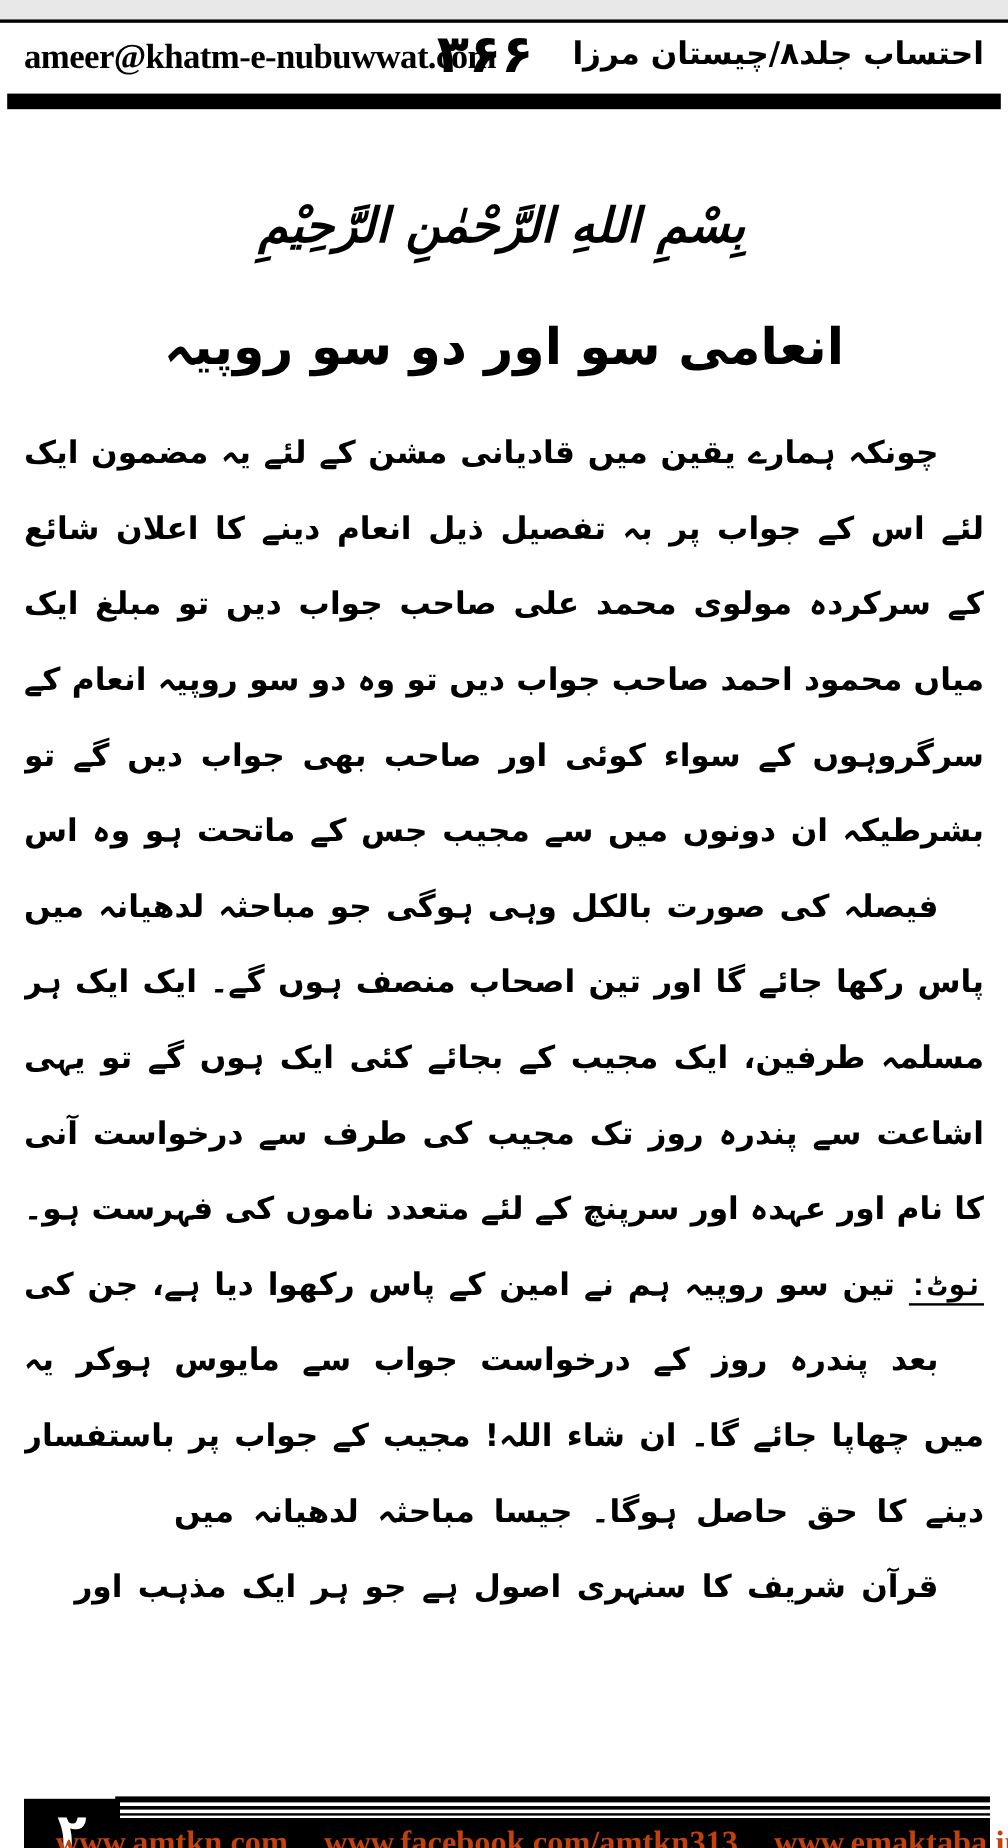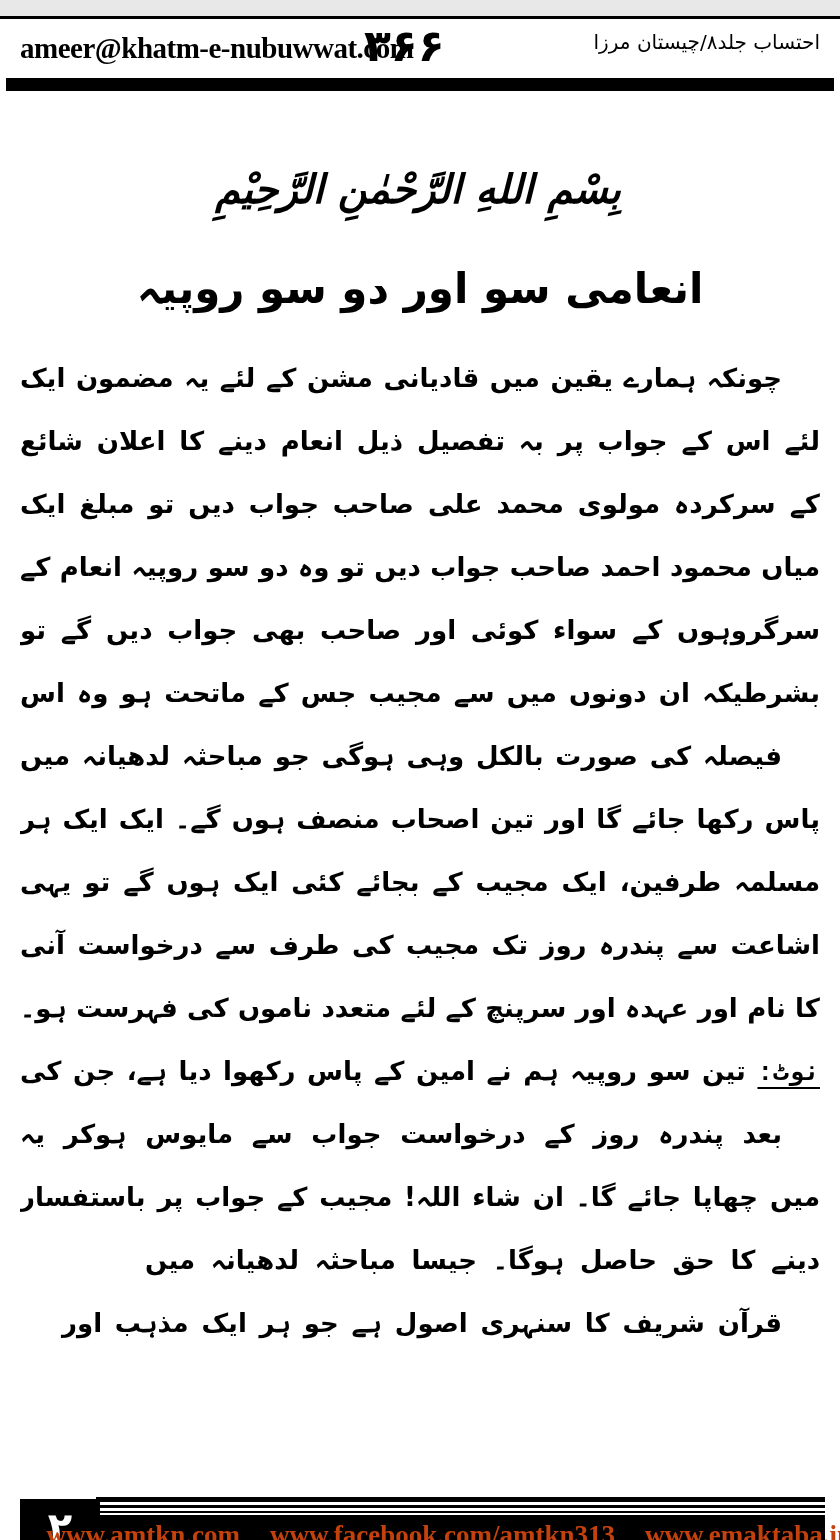--- a/index.html
+++ b/index.html
@@ -14,21 +14,21 @@
   .header-email {
     position:absolute; left:0; top:8px;
     font-family:"Liberation Serif", serif; font-weight:bold; font-size:29px; letter-spacing:-0.5px;
   }
   .header-num {
     position:absolute; left:344px; top:-4px;
     font-weight:bold; font-size:44px; direction:rtl;
   }
   .header-title {
     position:absolute; right:0; top:6px;
-    font-weight:normal; font-size:20px; direction:rtl;
+    font-weight:bold; font-size:26px; direction:rtl;
   }
   .header-bar { position:absolute; top:62px; left:6px; width:828px; height:13px; background:#000; }
 
   
   .bismillah {
     position:absolute; top:150px; left:0; width:836px; text-align:center;
     direction:rtl; font-weight:bold; font-size:40px; font-style:italic;
   }
   .main-heading {
     position:absolute; top:248px; left:0; width:840px; text-align:center;

